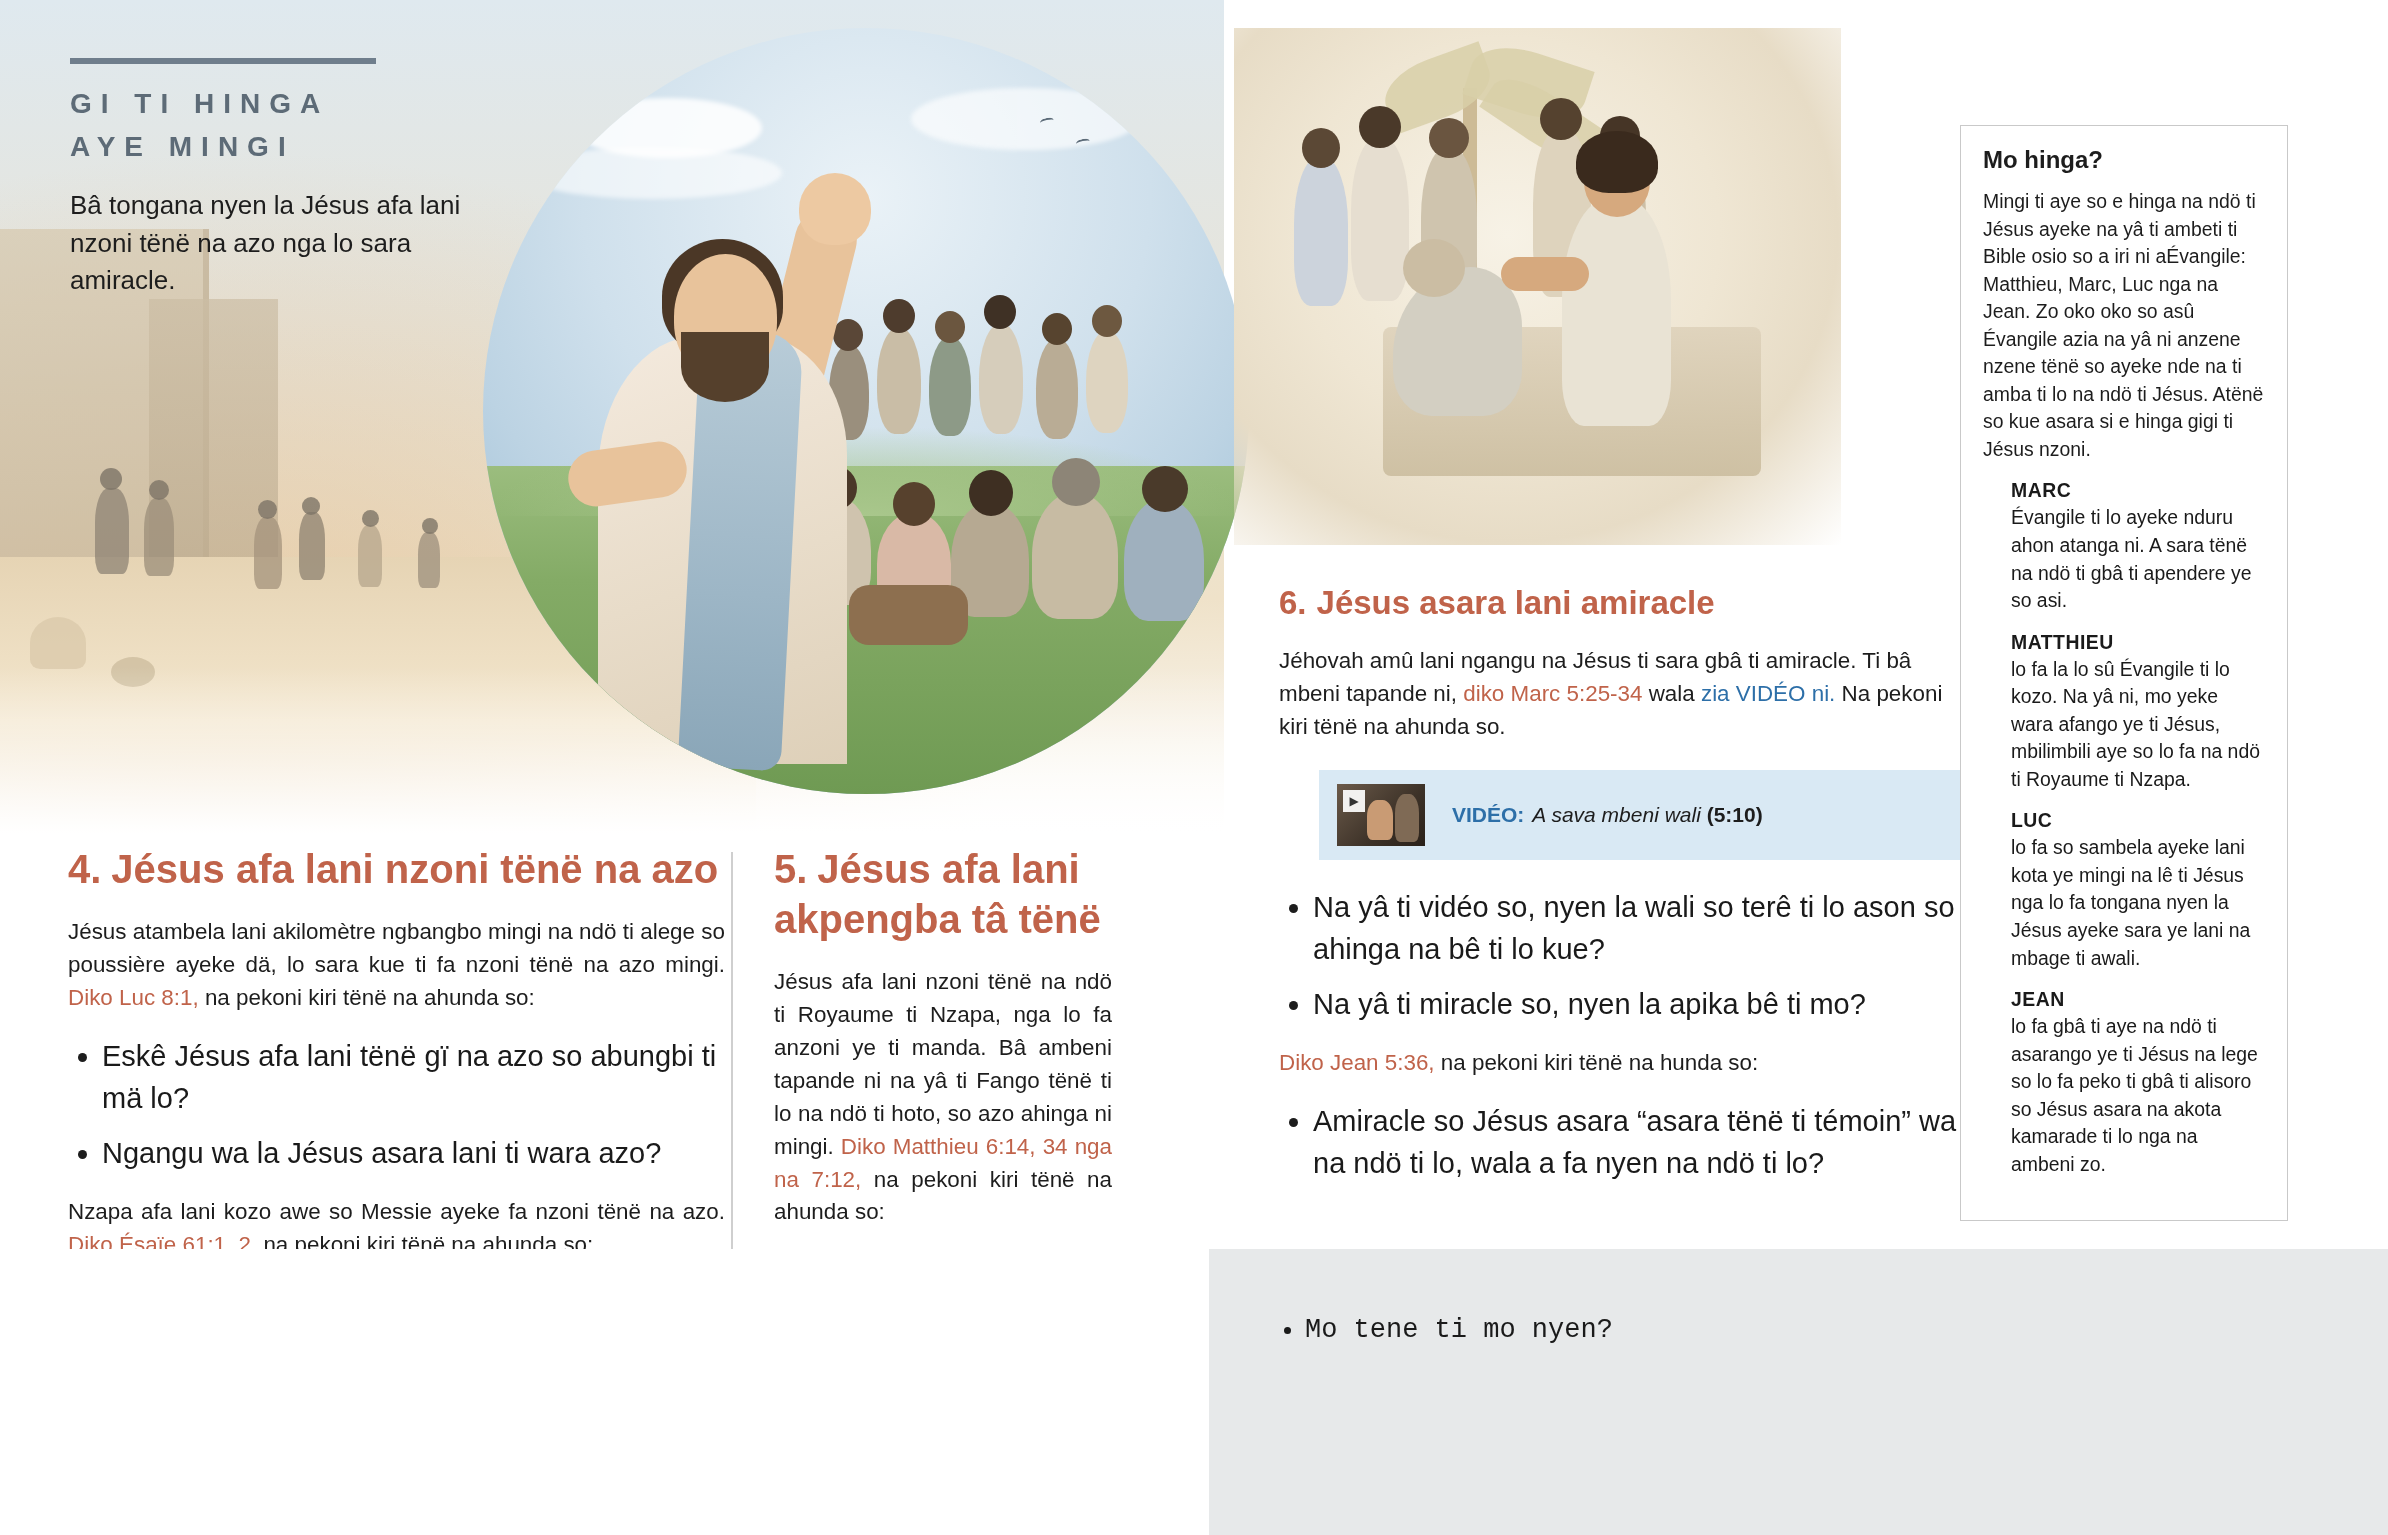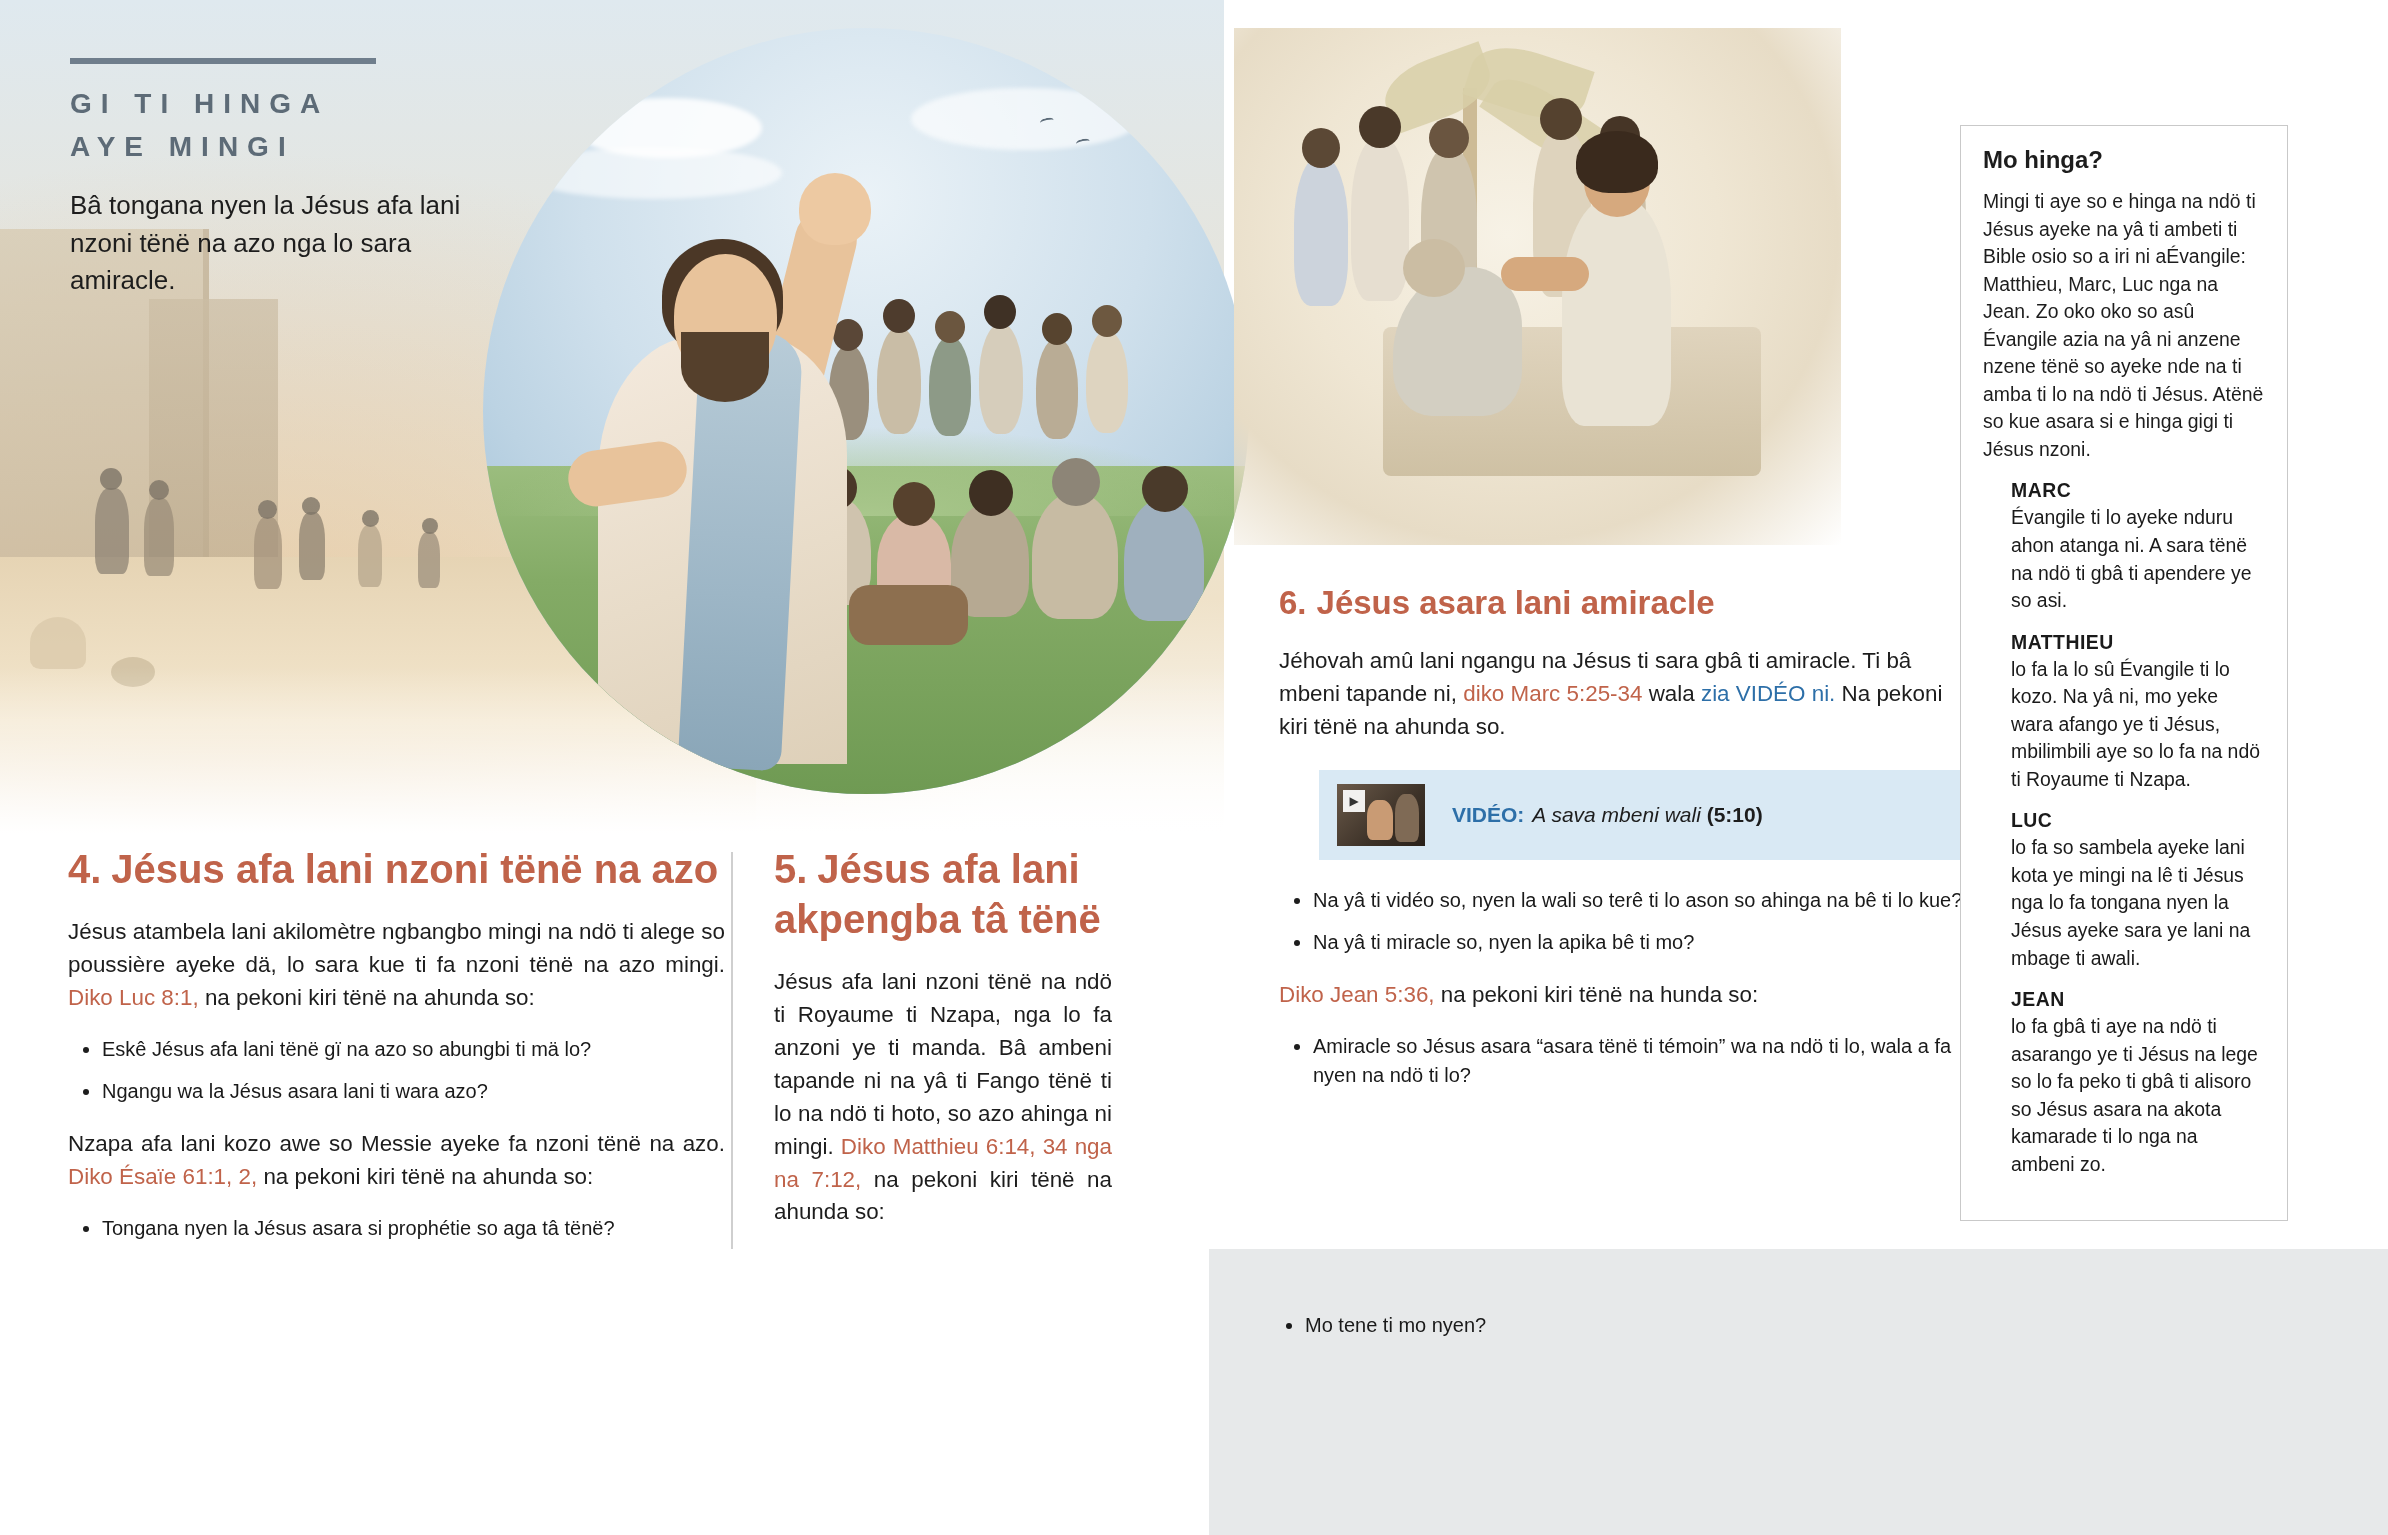--- a/index.html
+++ b/index.html
@@ -137,21 +137,21 @@
   }
   h2.sec{
     margin:0 0 22px 0; font-size:40px; line-height:1.25; color:#c0634a; font-weight:700;
   }
   h2.sec .num{ margin-right:10px; }
   p.body{
     margin:0 0 20px 0; font-size:22.4px; line-height:1.47; color:#1d1d1d; text-align:justify;
   }
   .ref{ color:#c0634a; }
   ul.bul{ margin:6px 0 22px 0; padding-left:34px; }
-  ul.bul li{ font-size:20px; line-height:1.45; margin-bottom:13px; }
+  ul.bul li{ font-size:29px; line-height:1.45; margin-bottom:13px; }
   ul.bul li::marker{ color:#1d1d1d; }
 
   
   .col-c{ position:absolute; left:1279px; top:582px; width:697px; }
   .col-c h2.sec{ font-size:33px; }
   .video-box{
     margin:26px 0 26px 40px; width:657px; background:#d9e9f4; display:flex; align-items:center;
     padding:14px 18px;
   }
   .video-thumb{
@@ -185,21 +185,21 @@
   .gospel .gtext{ font-size:19.4px; line-height:1.42; }
 
   
   .quote-band{
     position:absolute; left:1209px; top:1249px; width:1179px; height:287px;
     background:#e7e9ea; padding:48px 60px 0 60px;
   }
   .quote-band .lead{ font-size:23px; line-height:1.45; }
   .quote-band .lead b{ letter-spacing:0.5px; }
   .quote-band ul{ margin:14px 0 0 0; padding-left:36px; }
-  .quote-band ul li{ font-size:20px; line-height:1.45; }
+  .quote-band ul li{ font-size:27px; line-height:1.45;font-family:Liberation Mono, monospace; }
   .white-gap{
     position:absolute; left:0; top:1249px; width:1209px; height:287px; background:#ffffff;
   }
 </style>
 </head>
 <body>
 
 <div class="page">
 
   <div class="art-left">

